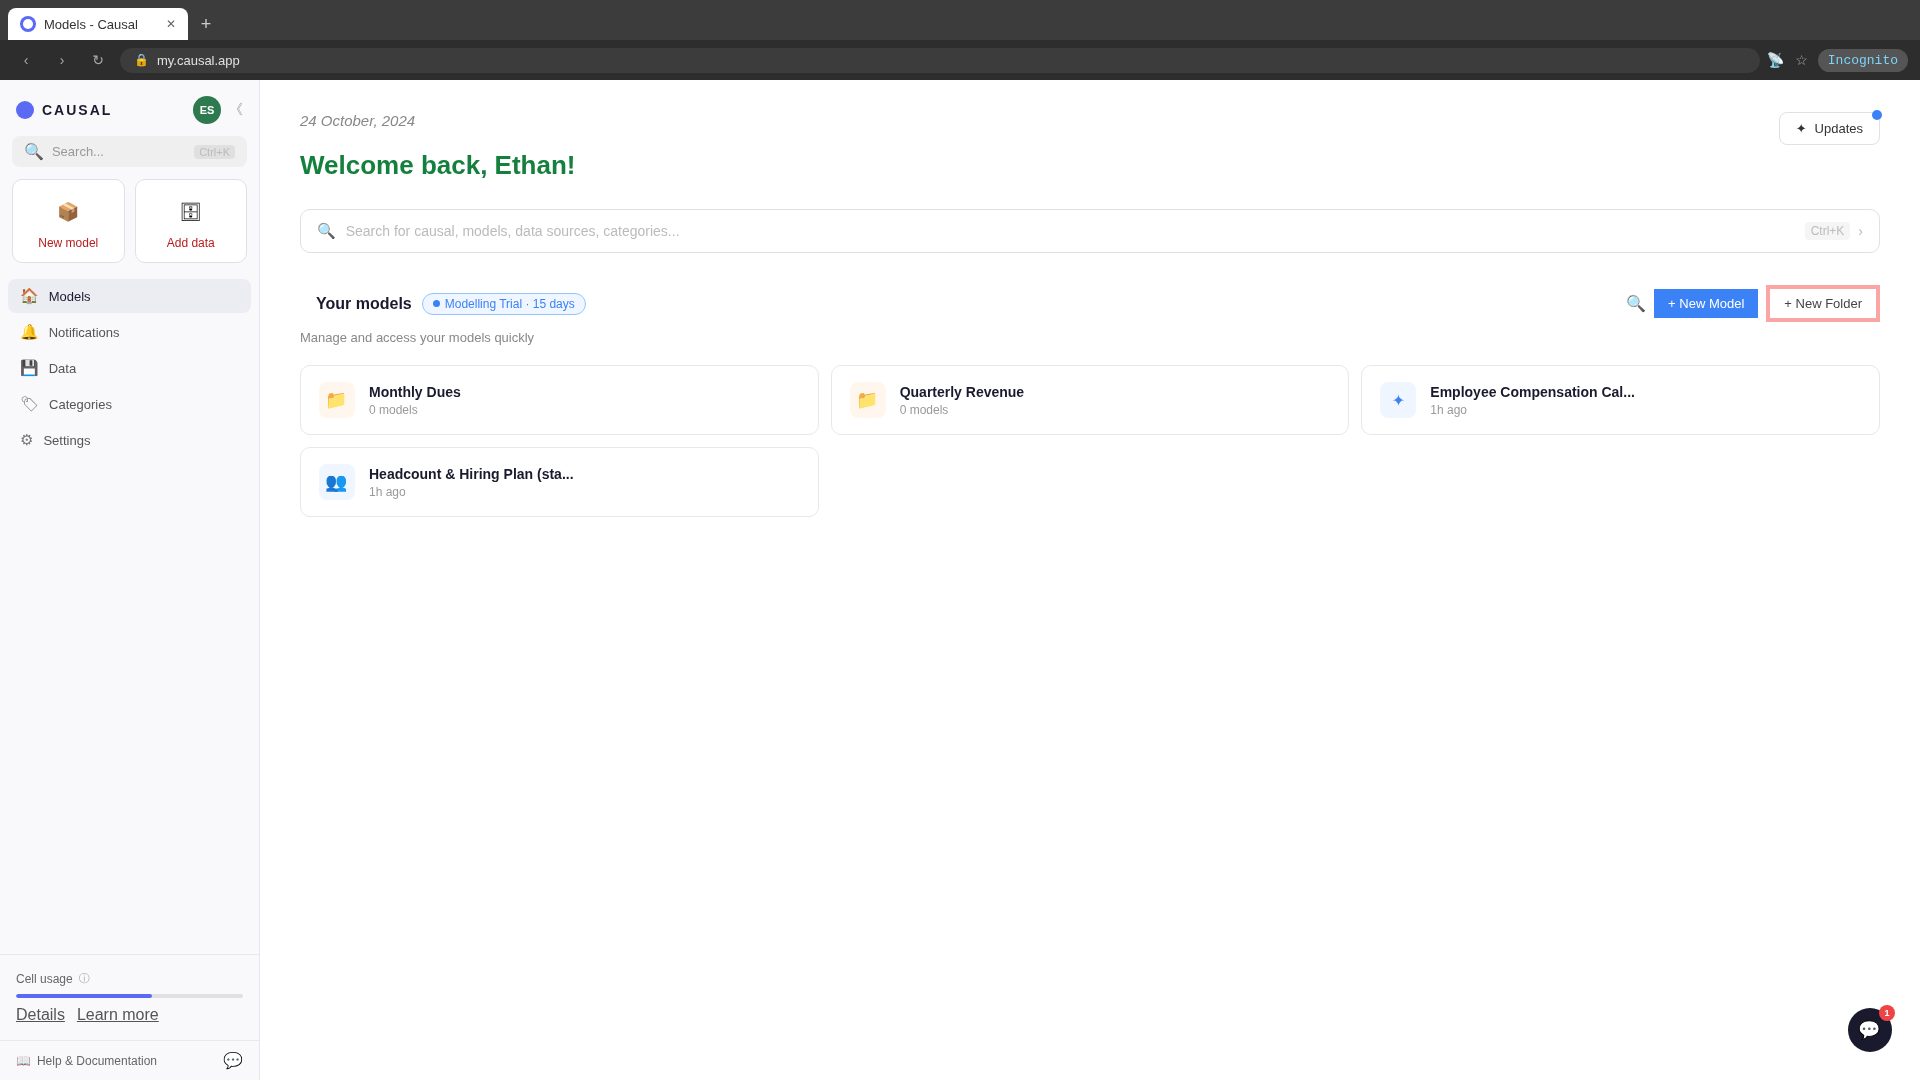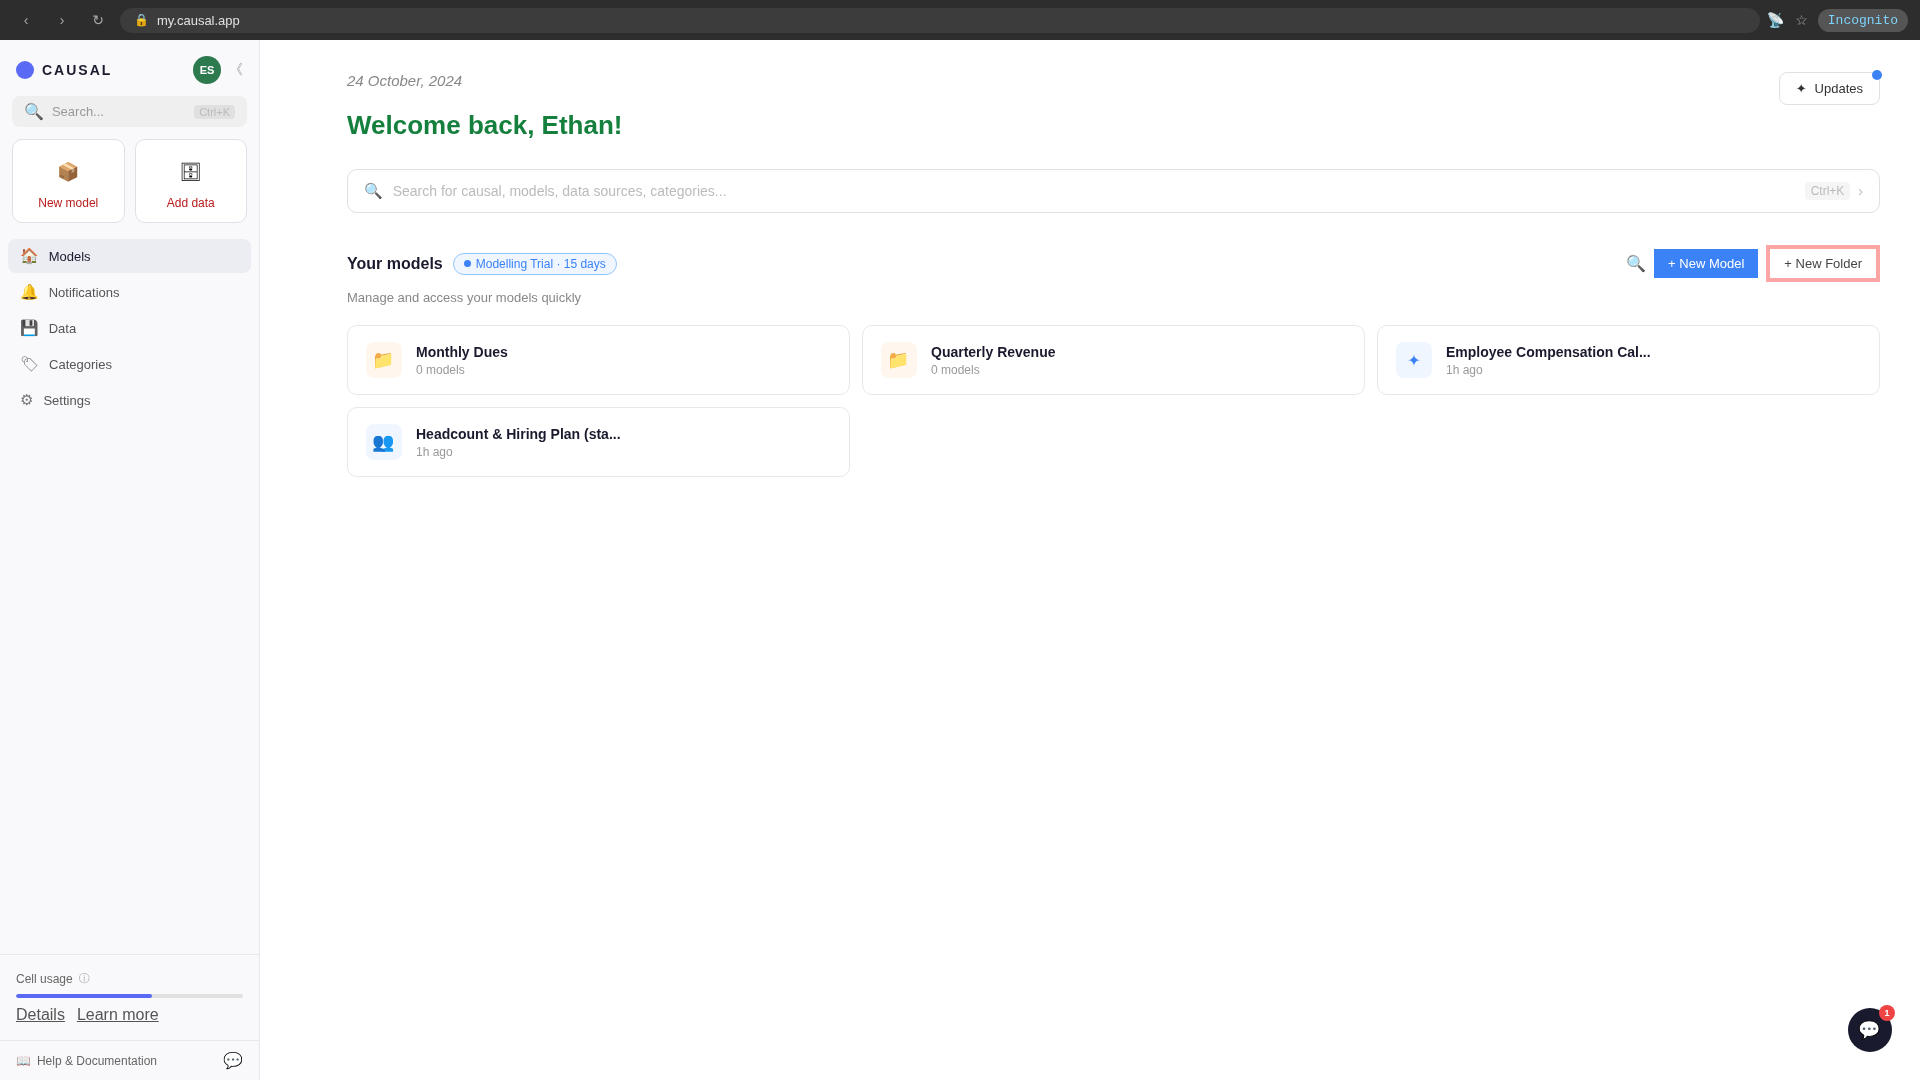--- a/index.html
+++ b/index.html
@@ -14,21 +14,21 @@
     .browser-tab-new { width: 28px; height: 28px; display: flex; align-items: center; justify-content: center; color: #ccc; font-size: 18px; cursor: pointer; }
     .browser-controls { display: flex; align-items: center; padding: 6px 12px; gap: 8px; background: #2d2d2d; }
     .nav-btn { width: 28px; height: 28px; display: flex; align-items: center; justify-content: center; color: #aaa; font-size: 14px; cursor: pointer; border-radius: 50%; }
     .address-bar { flex: 1; background: #3c3c3c; border-radius: 20px; padding: 5px 14px; display: flex; align-items: center; gap: 8px; }
     .address-text { color: #e0e0e0; font-size: 13px; }
     .browser-actions { display: flex; align-items: center; gap: 10px; }
     .browser-action-btn { color: #aaa; font-size: 14px; cursor: pointer; }
     .incognito-btn { background: #555; color: #7dd3fc; font-size: 13px; padding: 4px 10px; border-radius: 12px; cursor: pointer; font-family: Liberation Mono, monospace; }
 
     
-    .app { display: flex; flex: 1; overflow: hidden; gap: 47px; }
+    .app { display: flex; flex: 1; overflow: hidden; }
 
     
     .sidebar { width: 260px; background: #f9f9fb; border-right: 1px solid #e8e8ec; display: flex; flex-direction: column; padding: 0; position: relative; }
     .sidebar-header { display: flex; align-items: center; justify-content: space-between; padding: 16px 16px 12px; }
     .logo { display: flex; align-items: center; gap: 8px; }
     .logo-icon { width: 18px; height: 18px; background: #5b6af5; border-radius: 50%; }
     .logo-text { font-size: 14px; font-weight: 700; letter-spacing: 2px; color: #1a1a2e; }
     .sidebar-header-right { display: flex; align-items: center; gap: 8px; }
     .avatar { width: 28px; height: 28px; background: #2d7a4f; border-radius: 50%; display: flex; align-items: center; justify-content: center; color: #fff; font-size: 11px; font-weight: 600; }
     .collapse-btn { color: #999; cursor: pointer; font-size: 14px; }
@@ -62,21 +62,21 @@
     .updates-dot { width: 10px; height: 10px; background: #3b82f6; border-radius: 50%; position: absolute; top: -3px; right: -3px; }
     .search-box { display: flex; align-items: center; gap: 10px; padding: 12px 16px; border: 1px solid #e0e0e6; border-radius: 10px; margin-bottom: 32px; cursor: pointer; }
     .search-box-icon { color: #bbb; font-size: 15px; }
     .search-box-text { flex: 1; font-size: 14px; color: #bbb; }
     .search-box-right { display: flex; align-items: center; gap: 8px; }
     .search-box-shortcut { font-size: 12px; color: #bbb; background: #f5f5f5; padding: 2px 6px; border-radius: 4px; }
     .search-box-arrow { color: #bbb; font-size: 14px; }
     .models-section { }
     .models-header { display: flex; align-items: center; justify-content: space-between; margin-bottom: 8px; }
     .models-title-group { display: flex; align-items: center; gap: 10px; }
-    .models-title { font-size: 16px; font-weight: 600; color: #1a1a2e; }
+    .models-title { font-size: 16px; font-weight: 600; color: #1a1a2e; margin-left: 16px; }
     .trial-badge { display: flex; align-items: center; gap: 5px; padding: 3px 10px; border: 1px solid #93c5fd; border-radius: 12px; background: #eff6ff; font-size: 12px; color: #3b82f6; }
     .trial-dot { width: 7px; height: 7px; background: #3b82f6; border-radius: 50%; }
     .models-actions { display: flex; align-items: center; gap: 8px; }
     .models-search-icon { color: #888; cursor: pointer; font-size: 16px; }
     .new-model-btn { display: flex; align-items: center; gap: 6px; padding: 7px 14px; background: #3b82f6; color: #fff; border-radius: 0; font-size: 13px; font-weight: 500; cursor: pointer; }
     .new-folder-btn { display: flex; align-items: center; gap: 6px; padding: 7px 14px; border: 4px solid #fca5a5; color: #444; border-radius: 0; font-size: 13px; font-weight: 500; cursor: pointer; }
     .models-subtitle { font-size: 13px; color: #888; margin-bottom: 20px; }
     .models-grid { display: grid; grid-template-columns: repeat(3, 1fr); gap: 12px; }
     .model-card { border: 1px solid #e8e8ec; border-radius: 10px; padding: 16px 18px; display: flex; align-items: center; gap: 14px; cursor: pointer; background: #fff; }
     .model-card-icon { width: 36px; height: 36px; border-radius: 8px; display: flex; align-items: center; justify-content: center; font-size: 18px; flex-shrink: 0; }
@@ -87,20 +87,32 @@
     .model-card-meta { font-size: 12px; color: #999; }
 
     
     .chat-bubble { position: fixed; bottom: 28px; right: 28px; width: 44px; height: 44px; background: #1a1a2e; border-radius: 50%; display: flex; align-items: center; justify-content: center; cursor: pointer; color: #fff; font-size: 18px; }
     .chat-bubble-badge { position: absolute; top: -2px; right: -2px; width: 16px; height: 16px; background: #ef4444; border-radius: 50%; display: flex; align-items: center; justify-content: center; font-size: 9px; color: #fff; font-weight: 700; }
   </style>
 </head>
 <body>
 
 <div class="browser-chrome">
+  <div class="browser-tab-bar">
+    <div class="browser-tab">
+      <div class="tab-favicon">
+        <svg width="10" height="10" viewBox="0 0 10 10">
+            <circle cx="5" cy="5" r="5" fill="#fff"></circle>
+          </svg>
+      </div>
+      <span>Models - Causal</span>
+      <span class="tab-close">✕</span>
+    </div>
+    <div class="browser-tab-new">+</div>
+  </div>
   <div class="browser-controls">
     <div class="nav-btn">‹</div>
     <div class="nav-btn">›</div>
     <div class="nav-btn">↻</div>
     <div class="address-bar">
       <span style="color:#aaa;font-size:12px;">🔒</span>
       <span class="address-text">my.causal.app</span>
     </div>
     <div class="browser-actions">
       <span class="browser-action-btn">📡</span>

